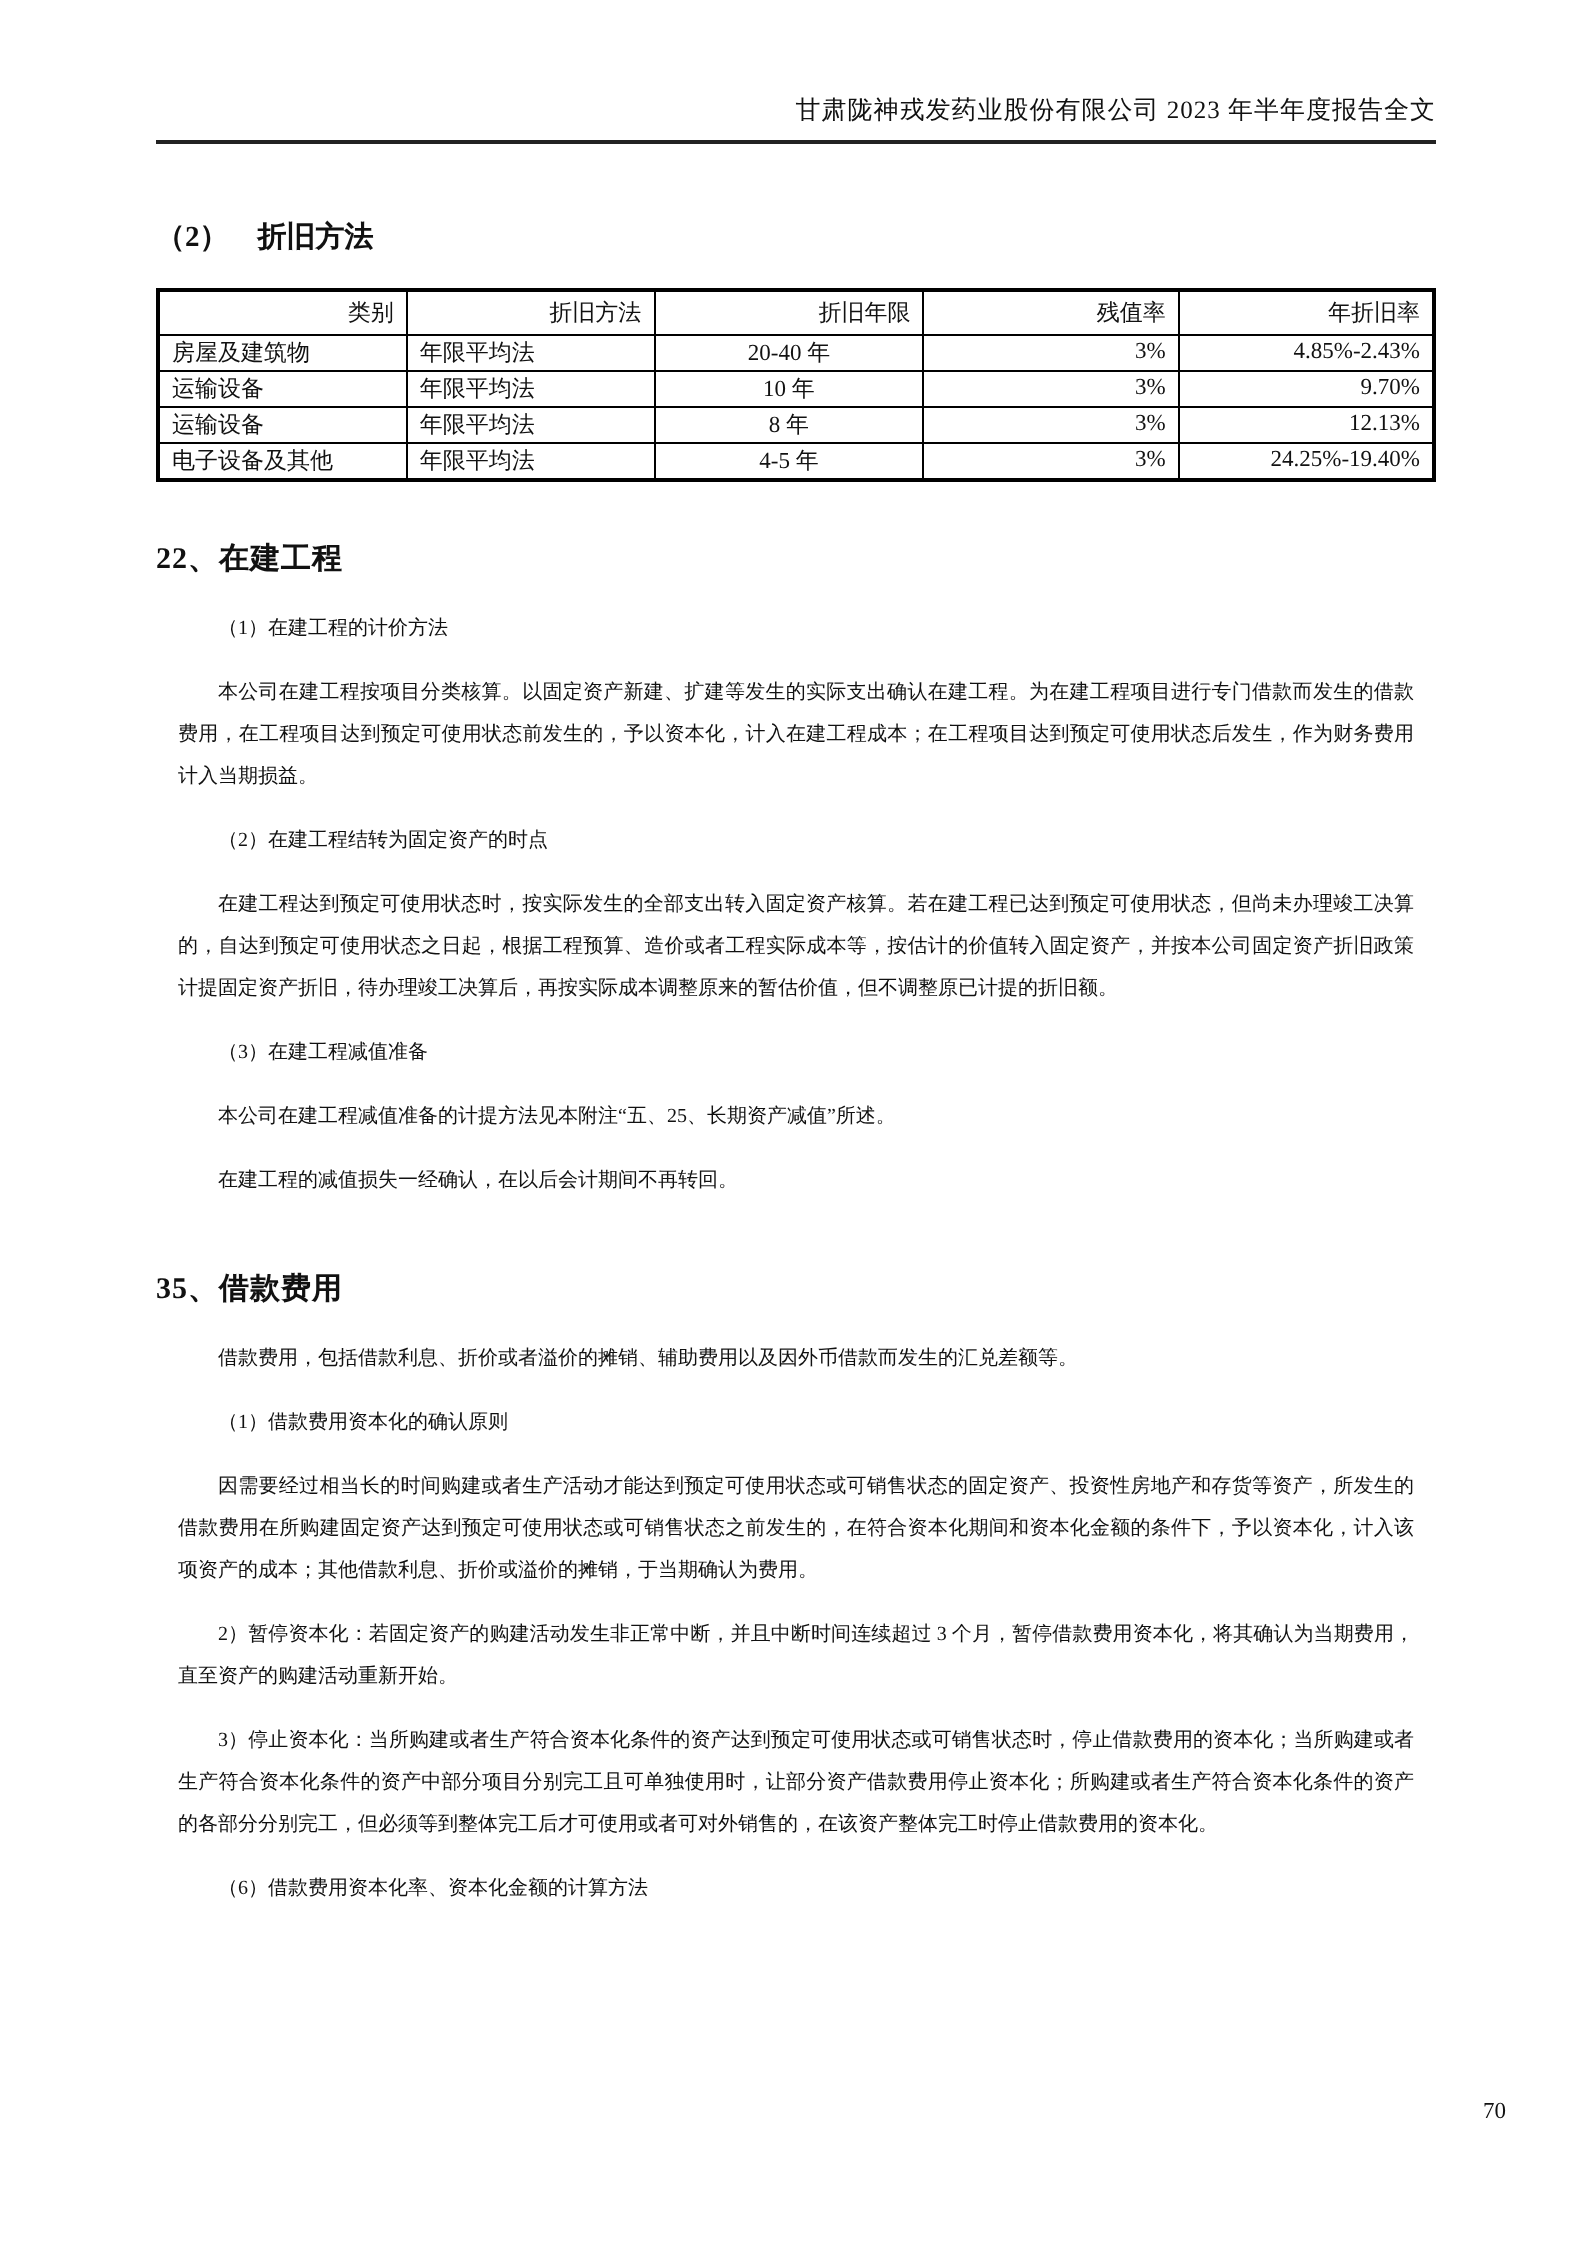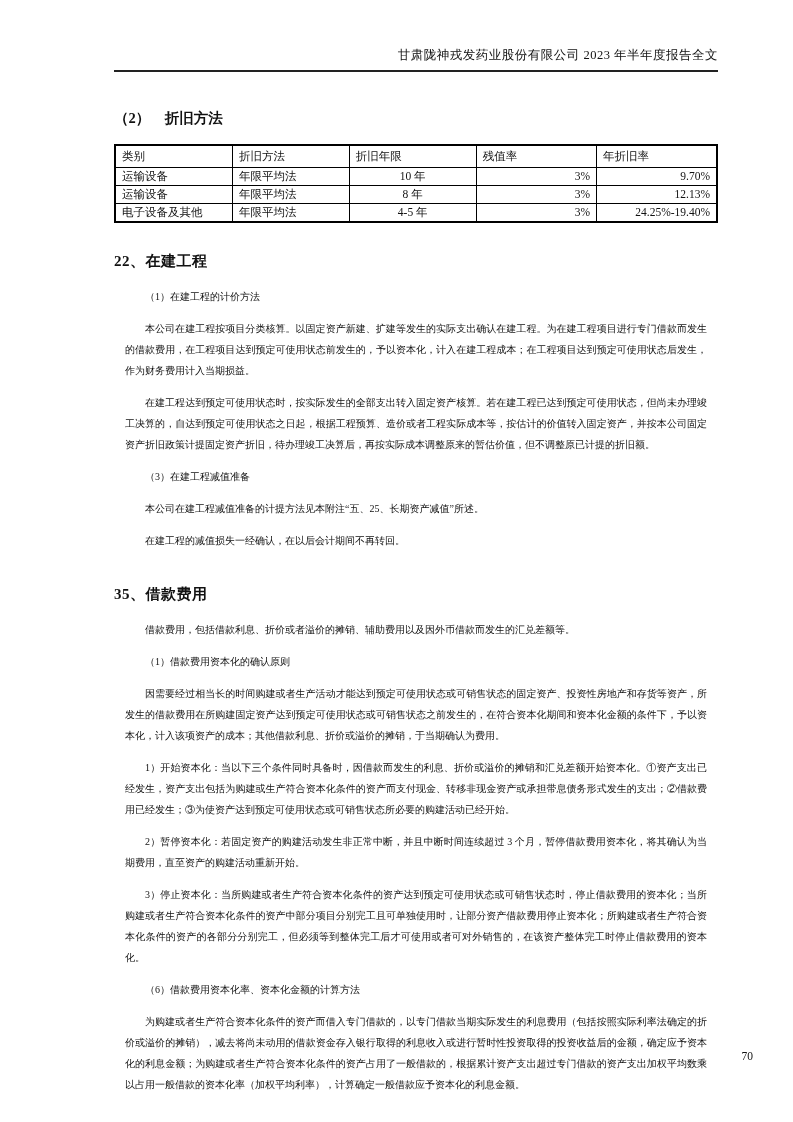--- a/index.html
+++ b/index.html
@@ -5,21 +5,20 @@
   * { margin: 0; padding: 0; box-sizing: border-box; }
   html, body { background: #888; }
   .sheet {
     width: 793px; height: 1122px;
     margin: 0 auto;
     background: #ffffff;
     color: #111;
     font-family: "Liberation Serif", "DejaVu Serif", serif;
     position: relative;
     overflow: hidden;
-    padding-left: 36px;
   }
   .content { padding: 0 75px 0 78px; }
 
   .page-header {
     padding-top: 47px;
     padding-bottom: 6px;
     text-align: right;
     font-size: 12.5px;
     letter-spacing: 0.5px;
     border-bottom: 2px solid #222;
@@ -37,21 +36,21 @@
     border-collapse: collapse;
     font-size: 11.5px;
     border: 2px solid #000;
   }
   .dep-table th, .dep-table td {
     border: 1px solid #000;
     padding: 1px 6px;
     font-weight: normal;
     white-space: nowrap;
   }
-  .dep-table thead th { height: 22px; text-align: left; }
+  .dep-table thead th { height: 22px; text-align: right; }
   .dep-table tbody td { height: 18px; }
   .dep-table td.al { text-align: left; }
   .dep-table td.ac { text-align: center; }
   .dep-table td.ar { text-align: right; }
   .dep-table col.c1 { width: 19.5%; }
   .dep-table col.c2 { width: 19.4%; }
   .dep-table col.c3 { width: 21.1%; }
   .dep-table col.c4 { width: 20%; }
   .dep-table col.c5 { width: 20%; }
 
@@ -103,20 +102,27 @@
         <tr>
           <th>类别</th>
           <th>折旧方法</th>
           <th>折旧年限</th>
           <th>残值率</th>
           <th>年折旧率</th>
         </tr>
       </thead>
       <tbody>
         <tr>
+          <td class="al">房屋及建筑物</td>
+          <td class="al">年限平均法</td>
+          <td class="ac">20-40 年</td>
+          <td class="ar">3%</td>
+          <td class="ar">4.85%-2.43%</td>
+        </tr>
+        <tr>
           <td class="al">运输设备</td>
           <td class="al">年限平均法</td>
           <td class="ac">10 年</td>
           <td class="ar">3%</td>
           <td class="ar">9.70%</td>
         </tr>
         <tr>
           <td class="al">运输设备</td>
           <td class="al">年限平均法</td>
           <td class="ac">8 年</td>
@@ -129,31 +135,30 @@
           <td class="ac">4-5 年</td>
           <td class="ar">3%</td>
           <td class="ar">24.25%-19.40%</td>
         </tr>
       </tbody>
     </table>
 
     <div class="section-heading">22、在建工程</div>
     <p class="body-para">（1）在建工程的计价方法</p>
     <p class="body-para">本公司在建工程按项目分类核算。以固定资产新建、扩建等发生的实际支出确认在建工程。为在建工程项目进行专门借款而发生的借款费用，在工程项目达到预定可使用状态前发生的，予以资本化，计入在建工程成本；在工程项目达到预定可使用状态后发生，作为财务费用计入当期损益。</p>
+    <p class="body-para">（2）在建工程结转为固定资产的时点</p>
     <p class="body-para">在建工程达到预定可使用状态时，按实际发生的全部支出转入固定资产核算。若在建工程已达到预定可使用状态，但尚未办理竣工决算的，自达到预定可使用状态之日起，根据工程预算、造价或者工程实际成本等，按估计的价值转入固定资产，并按本公司固定资产折旧政策计提固定资产折旧，待办理竣工决算后，再按实际成本调整原来的暂估价值，但不调整原已计提的折旧额。</p>
     <p class="body-para">（3）在建工程减值准备</p>
     <p class="body-para">本公司在建工程减值准备的计提方法见本附注“五、25、长期资产减值”所述。</p>
     <p class="body-para">在建工程的减值损失一经确认，在以后会计期间不再转回。</p>
 
     <div class="section-heading gap-lg">35、借款费用</div>
     <p class="body-para">借款费用，包括借款利息、折价或者溢价的摊销、辅助费用以及因外币借款而发生的汇兑差额等。</p>
     <p class="body-para">（1）借款费用资本化的确认原则</p>
     <p class="body-para">因需要经过相当长的时间购建或者生产活动才能达到预定可使用状态或可销售状态的固定资产、投资性房地产和存货等资产，所发生的借款费用在所购建固定资产达到预定可使用状态或可销售状态之前发生的，在符合资本化期间和资本化金额的条件下，予以资本化，计入该项资产的成本；其他借款利息、折价或溢价的摊销，于当期确认为费用。</p>
-    <p class="body-para">1）开始资本化：当以下三个条件同时具备时，因借款而发生的利息、折价或溢价的摊销和汇兑差额开始资本化。①资产支出已经发生，资产支出包括为购建或生产符合资本化条件的资产而支付现金、转移非现金资产或承担带息债务形式发生的支出；②借款费用已经发生；③为使资产达到预定可使用状态或可销售状态所必要的购建活动已经开始。</p>
     <p class="body-para">2）暂停资本化：若固定资产的购建活动发生非正常中断，并且中断时间连续超过 3 个月，暂停借款费用资本化，将其确认为当期费用，直至资产的购建活动重新开始。</p>
     <p class="body-para">3）停止资本化：当所购建或者生产符合资本化条件的资产达到预定可使用状态或可销售状态时，停止借款费用的资本化；当所购建或者生产符合资本化条件的资产中部分项目分别完工且可单独使用时，让部分资产借款费用停止资本化；所购建或者生产符合资本化条件的资产的各部分分别完工，但必须等到整体完工后才可使用或者可对外销售的，在该资产整体完工时停止借款费用的资本化。</p>
     <p class="body-para">（6）借款费用资本化率、资本化金额的计算方法</p>
-    <p class="body-para">为购建或者生产符合资本化条件的资产而借入专门借款的，以专门借款当期实际发生的利息费用（包括按照实际利率法确定的折价或溢价的摊销），减去将尚未动用的借款资金存入银行取得的利息收入或进行暂时性投资取得的投资收益后的金额，确定应予资本化的利息金额；为购建或者生产符合资本化条件的资产占用了一般借款的，根据累计资产支出超过专门借款的资产支出加权平均数乘以占用一般借款的资本化率（加权平均利率），计算确定一般借款应予资本化的利息金额。</p>
 
   </div>
 
   <div class="page-number">70</div>
 </div>
 
 </body></html>

